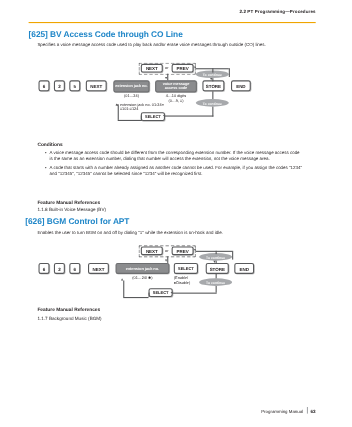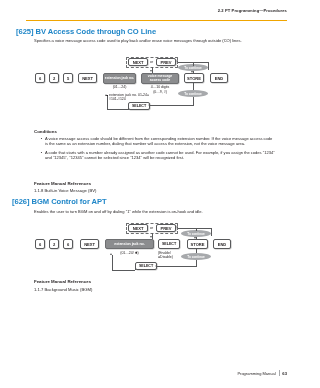--- a/index.html
+++ b/index.html
@@ -128,21 +128,21 @@
   }
   .footer-sep { width:.7px; height:6px; background:#a7a9ac; }
   .footer-page { font-weight:bold; font-size:4.2px; }
 </style>
 </head>
 <body>
 
 <div class="page-header">2.2 PT Programming—Procedures</div>
 <div class="header-rule"></div>
 
-<div class="sec-title" style="left:16px; top:27px;">[625] BV Access Code through CO Line</div>
+<div class="sec-title" style="left:26px; top:27px;">[625] BV Access Code through CO Line</div>
 <div class="body-text" style="left:34px; top:38px; width:240px;">Specifies a voice message access code used to play back and/or erase voice messages through outside (CO) lines.</div>
 
 <div class="flow" style="left:0; top:0;">
 
   <div class="dashbox" style="left:126px; top:56.5px; width:52px; height:11px;"></div>
   <div class="key" style="left:128px; top:58px; width:20px; height:8px;">NEXT</div>
   <div class="or-label" style="left:150px; top:60px;">or</div>
   <div class="key" style="left:156px; top:58px; width:20px; height:8px;">PREV</div>
 
   <div class="key" style="left:35px; top:73px; width:10px; height:10px;">6</div>
@@ -198,21 +198,21 @@
   </div>
   <div class="bullet-row">
     <div class="bullet-dot">•</div>
     <div class="bullet-text">A code that starts with a number already assigned as another code cannot be used. For example, if you assign the codes "1234" and "12345", "12345" cannot be selected since "1234" will be recognized first.</div>
   </div>
 </div>
 
 <div class="sub-head" style="left:34px; top:181px;">Feature Manual References</div>
 <div class="ref-line" style="left:34px; top:188px;">1.1.8 Built-in Voice Message (BV)</div>
 
-<div class="sec-title" style="left:12px; top:197px;">[626] BGM Control for APT</div>
+<div class="sec-title" style="left:23px; top:197px;">[626] BGM Control for APT</div>
 <div class="body-text" style="left:34px; top:209px; width:246px;">Enables the user to turn BGM on and off by dialing "1" while the extension is on-hook and idle.</div>
 
 <div class="flow" style="left:0; top:0;">
 
   <div class="dashbox" style="left:126px; top:222.5px; width:52px; height:11px;"></div>
   <div class="key" style="left:128px; top:224px; width:20px; height:8px;">NEXT</div>
   <div class="or-label" style="left:150px; top:226px;">or</div>
   <div class="key" style="left:156px; top:224px; width:20px; height:8px;">PREV</div>
 
   <div class="key" style="left:35px; top:239px; width:10px; height:10px;">6</div>

